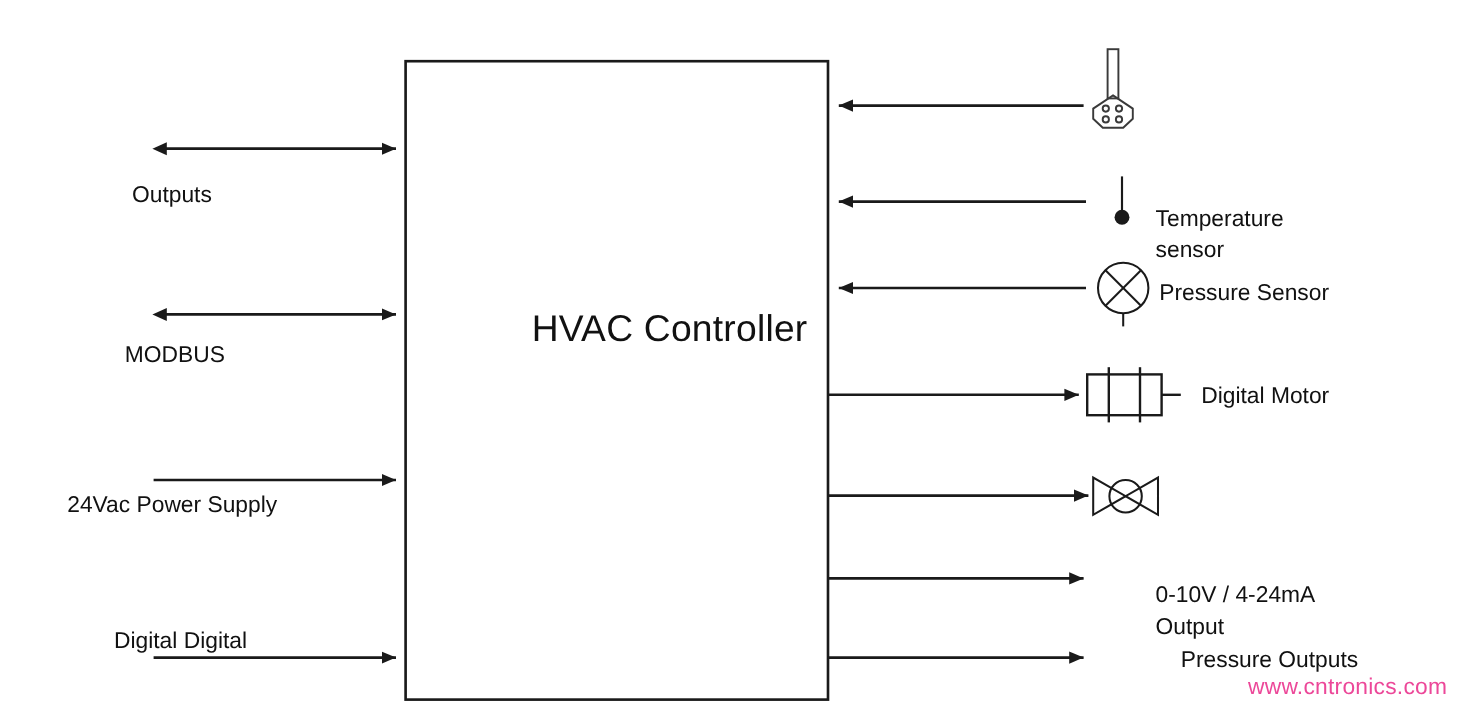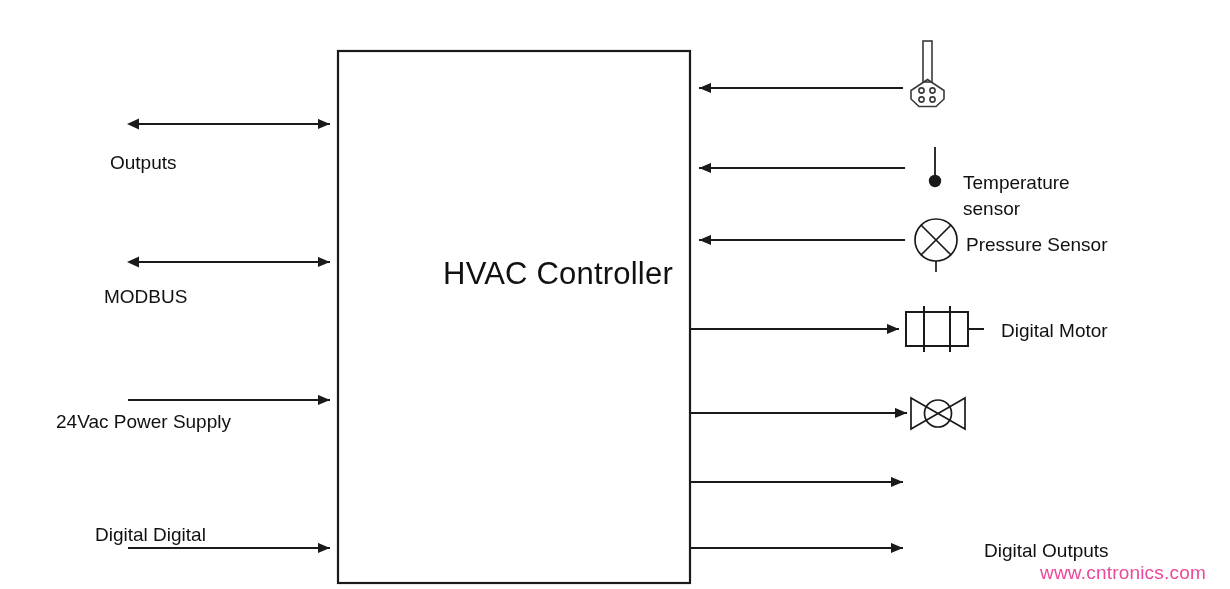--- a/index.html
+++ b/index.html
@@ -167,18 +167,20 @@
 
 
   <div class="lbl center" style="left:963px; top:150px; width:188px;">Temperature
 sensor</div>
 
   <div class="lbl left" style="left:966px; top:232px;">Pressure Sensor</div>
 
   <div class="lbl left" style="left:1001px; top:318px;">Digital Motor</div>
 
 
+  <div class="lbl center" style="left:963px; top:464px; width:194px;">0-10V / 4-24mA
+Output</div>
 
-  <div class="lbl left" style="left:984px; top:538px;">Digital Outputs</div>
+  <div class="lbl left" style="left:984px; top:538px;">Pressure Outputs</div>
 
   <div id="watermark" style="left:1040px; top:562px;">www.cntronics.com</div>
 
 </div>
 
 </body></html>

